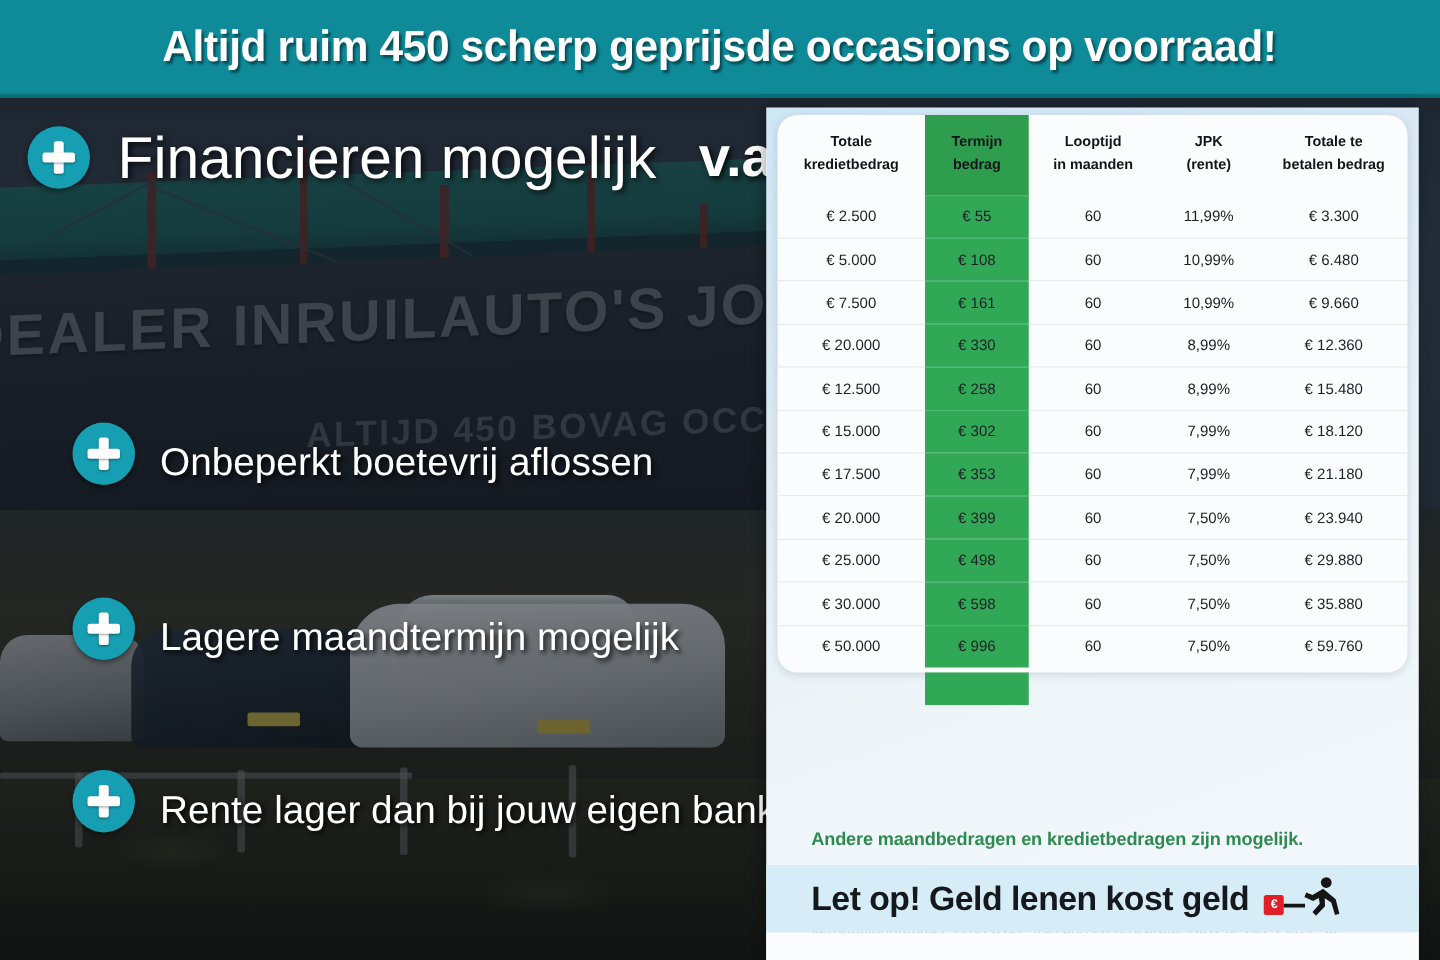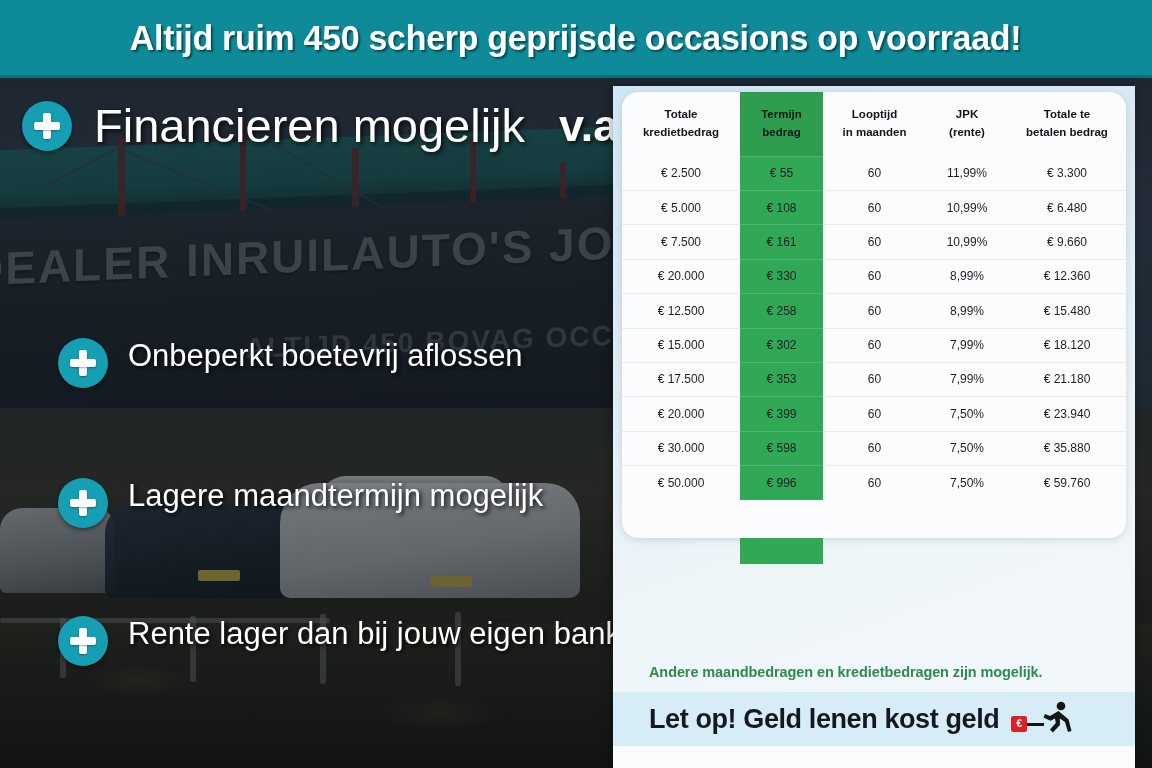--- a/index.html
+++ b/index.html
@@ -119,21 +119,21 @@
   .veil{
     position:absolute; left:0; top:0; width:100%; height:100%;
     background:linear-gradient(180deg,rgba(18,24,32,.52) 0%,rgba(16,22,30,.45) 45%,rgba(10,14,18,.62) 100%);
   }
 
   
   .features{
     position:absolute; left:0; top:78px; width:615px; height:690px; z-index:4;
   }
   .feature{
-    position:absolute; display:flex; align-items:flex-start; gap:20px;
+    position:absolute; display:flex; align-items:flex-end; gap:20px;
   }
   .plus-badge{
     width:50px; height:50px; border-radius:50%;
     background:#169eb2; flex:0 0 auto;
     position:relative;
     box-shadow:0 2px 4px rgba(0,0,0,.45);
   }
   .plus-badge::before,.plus-badge::after{
     content:""; position:absolute; background:#fff; border-radius:2px;
     box-shadow:0 1px 2px rgba(0,0,0,.35);
@@ -401,20 +401,27 @@
           <td>€ 21.180</td>
         </tr>
         <tr>
           <td>€ 20.000</td>
           <td class="hl">€ 399</td>
           <td>60</td>
           <td>7,50%</td>
           <td>€ 23.940</td>
         </tr>
         <tr>
+          <td>€ 25.000</td>
+          <td class="hl">€ 498</td>
+          <td>60</td>
+          <td>7,50%</td>
+          <td>€ 29.880</td>
+        </tr>
+        <tr>
           <td>€ 30.000</td>
           <td class="hl">€ 598</td>
           <td>60</td>
           <td>7,50%</td>
           <td>€ 35.880</td>
         </tr>
         <tr>
           <td>€ 50.000</td>
           <td class="hl">€ 996</td>
           <td>60</td>

